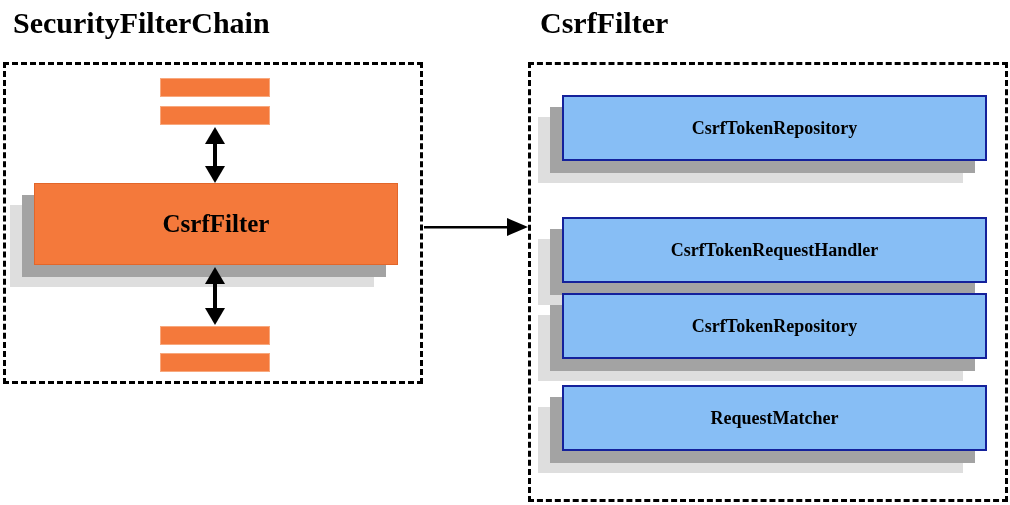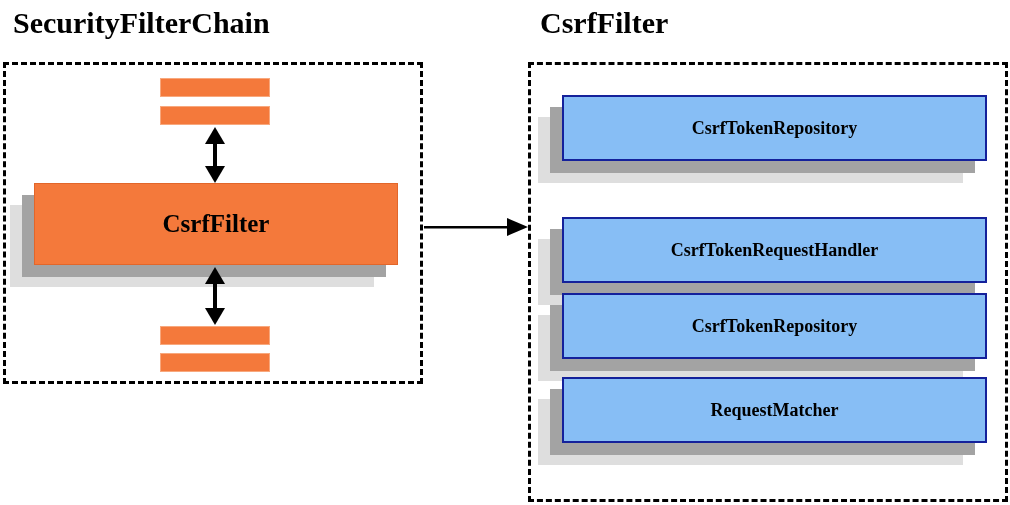--- a/index.html
+++ b/index.html
@@ -83,21 +83,21 @@
   #csrf-filter-box {
     background: var(--orange);
     border: 1px solid var(--orange-border-dark);
     font-size: 25px;
   }
 
   .component-row { position: absolute; left: 31px; width: 425px; height: 66px; }
   .row-1 { top: 30px; }
   .row-2 { top: 142px; margin-top: 10px; }
   .row-3 { top: 228px; }
-  .row-4 { top: 312px; }
+  .row-4 { top: 320px; }
   .component-box {
     background: var(--blue);
     border: 2px solid var(--navy);
     font-size: 18px;
   }
 
   #arrow-overlay {
     position: absolute;
     left: 0; top: 0;
     width: 1010px;

